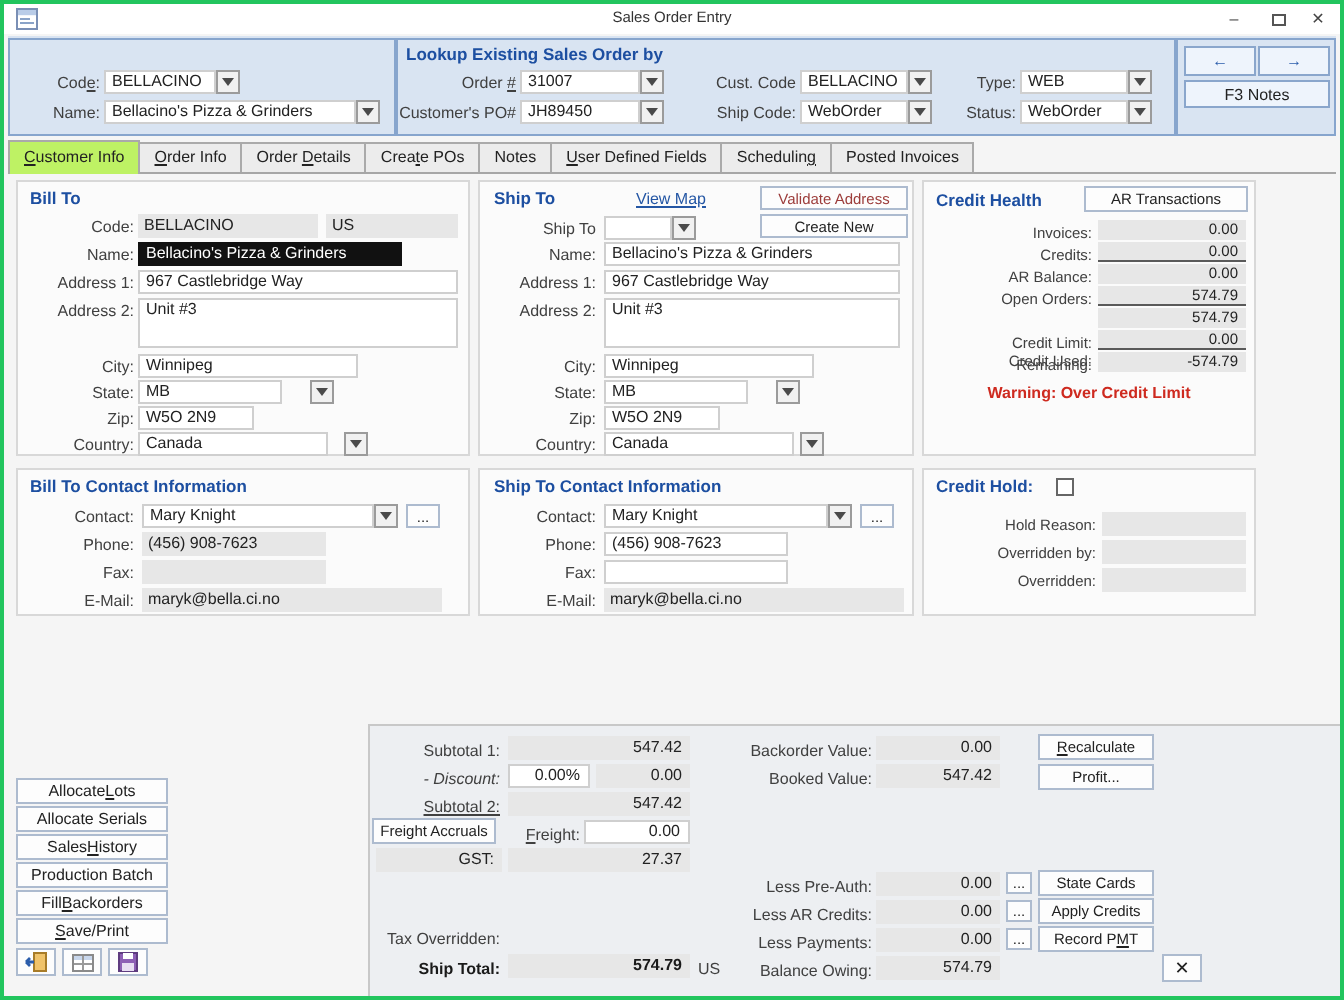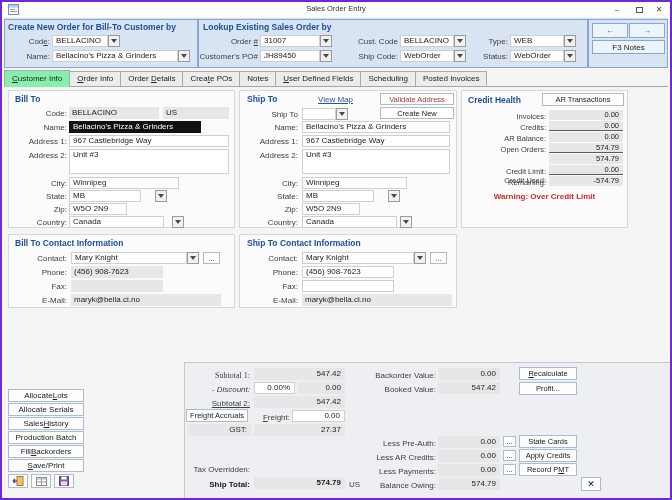--- a/index.html
+++ b/index.html
@@ -1,20 +1,20 @@
 <!DOCTYPE html>
 <html><head>
 <meta charset="utf-8">
 <style>
   * { box-sizing: border-box; margin: 0; padding: 0; }
   html,body { background:#fff; }
   body { font-family: "Liberation Sans", sans-serif; }
   #win {
     position: relative; width: 672px; height: 500px;
-    border: 2px solid #6d28d9; background: #f5f5f5; overflow: hidden;
+    border: 2px solid #22c55e; background: #f5f5f5; overflow: hidden;
   }
   .abs { position: absolute; }
   .lbl { position:absolute; font-size:8px; color:#404040; text-align:right; white-space:nowrap; line-height:11px; }
   .heading { position:absolute; font-weight:bold; color:#1d4fa1; font-size:8.5px; white-space:nowrap; }
   .disp { position:absolute; background:#e7e7e7; font-size:8px; color:#222; height:12px; line-height:12px; padding:0 3px; overflow:hidden; white-space:nowrap; }
   .disp.num { text-align:right; padding-right:4px; }
   .inp { position:absolute; background:#fff; border:1px solid #cfcfcf; font-size:8px; color:#222; height:12px; line-height:10px; padding:0 3px; overflow:hidden; white-space:nowrap; }
   .inp.num { text-align:right; padding-right:4px; }
   .dd { position:absolute; width:12px; height:12px; background:#f1f1f1; border:1px solid #9b9b9b; display:flex; align-items:center; justify-content:center; }
   .dd::after { content:''; border-left:3px solid transparent; border-right:3px solid transparent; border-top:4px solid #4a4a4a; }
@@ -22,21 +22,21 @@
   .hbtn { position:absolute; background:#eef4fc; border:1px solid #8aa6cc; font-size:8px; color:#222; display:flex; align-items:center; justify-content:center; }
   .gbox { position:absolute; background:#fbfbfb; border:1px solid #d8d8d8; }
   .titlebar { position:absolute; left:0; top:0; right:0; height:15px; background:#fff; }
   .title { position:absolute; left:0; top:2px; width:100%; text-align:center; font-size:7.5px; color:#333; }
   .winbtn { position:absolute; top:1px; height:13px; width:18px; display:flex; align-items:center; justify-content:center; font-size:8px; color:#444; }
   .maxrect { width:7px; height:6px; border:1px solid #555; }
   .hpanel { position:absolute; left:2px; top:16px; right:2px; height:50px; background:#d9e4f2; }
   .hsec { position:absolute; background:#d9e4f2; border:1px solid #87a5cd; }
   .tabs { position:absolute; left:2px; top:68px; right:2px; height:17px; display:flex; align-items:flex-end; border-bottom:1px solid #a6a6a6; }
   .tab { height:15px; line-height:14px; padding:0 7px; font-size:8px; color:#222; border:1px solid #aaa; border-bottom:none; margin-right:-1px; background:#ececec; white-space:nowrap; }
-  .tab.active { height:17px; line-height:16px; background:#86efac; margin-bottom:-1px; position:relative; z-index:2; }
+  .tab.active { height:17px; line-height:16px; background:#bef264; margin-bottom:-1px; position:relative; z-index:2; }
   .link { position:absolute; font-size:8px; color:#2456a4; text-decoration:underline; white-space:nowrap; }
   .sel { background:#111 !important; color:#fff !important; border:1px solid #111; }
   .sumline { border-bottom:1px solid #5a5a5a; }
   .warn { position:absolute; color:#ce2a1f; font-weight:bold; font-size:8px; white-space:nowrap; }
   .chk { position:absolute; width:9px; height:9px; border:1px solid #666; background:#fff; }
   .bpanel { position:absolute; left:182px; top:360px; right:0; bottom:0; background:#edeff2; border-top:1px solid #c8c8c8; border-left:1px solid #c8c8c8; }
   .s75 { font-size:7.5px; }
   .bold { font-weight:bold; color:#1a1a1a; }
   .redtxt { color:#9c3c3a; }
   u { text-decoration: underline; }
@@ -60,21 +60,20 @@
     <div class="winbtn" style="right:44px;">–</div>
     <div class="winbtn" style="right:22px;">
         <span class="maxrect"></span>
       </div>
     <div class="winbtn" style="right:2px;">✕</div>
   </div>
 
   <div class="hpanel"></div>
 
   <div class="hsec" style="left:2px;top:17px;width:194px;height:49px;"></div>
-  <div class="heading" style="left:6px;top:20px;">Create New Order for Bill-To Customer by</div>
   <div class="lbl" style="left:4px;top:34px;width:44px;">Cod<u>e</u>:</div>
   <div class="inp" style="left:50px;top:33px;width:56px;">BELLACINO</div>
   <div class="dd" style="left:106px;top:33px;"></div>
   <div class="lbl" style="left:4px;top:49px;width:44px;">Name:</div>
   <div class="inp" style="left:50px;top:48px;width:126px;">Bellacino's Pizza &amp; Grinders</div>
   <div class="dd" style="left:176px;top:48px;"></div>
 
   <div class="hsec" style="left:196px;top:17px;width:390px;height:49px;"></div>
   <div class="heading" style="left:201px;top:20px;">Lookup Existing Sales Order by</div>
   <div class="lbl" style="left:188px;top:34px;width:68px;">Order <u>#</u></div>
@@ -206,20 +205,30 @@
     <div class="dd" style="left:174px;top:17px;"></div>
     <div class="btn" style="left:190px;top:17px;width:17px;height:12px;">...</div>
     <div class="lbl" style="left:2px;top:32px;width:56px;">Phone:</div>
     <div class="inp" style="left:62px;top:31px;width:92px;">(456) 908-7623</div>
     <div class="lbl" style="left:2px;top:46px;width:56px;">Fax:</div>
     <div class="inp" style="left:62px;top:45px;width:92px;"></div>
     <div class="lbl" style="left:2px;top:60px;width:56px;">E-Mail:</div>
     <div class="disp" style="left:62px;top:59px;width:150px;">maryk@bella.ci.no</div>
   </div>
 
+  <div class="gbox" style="left:459px;top:232px;width:167px;height:74px;">
+    <div class="heading" style="left:6px;top:3px;">Credit Hold:</div>
+    <div class="chk" style="left:66px;top:4px;"></div>
+    <div class="lbl s75" style="left:0px;top:22px;width:86px;">Hold Reason:</div>
+    <div class="disp" style="left:89px;top:21px;width:72px;"></div>
+    <div class="lbl s75" style="left:0px;top:36px;width:86px;">Overridden by:</div>
+    <div class="disp" style="left:89px;top:35px;width:72px;"></div>
+    <div class="lbl s75" style="left:0px;top:50px;width:86px;">Overridden:</div>
+    <div class="disp" style="left:89px;top:49px;width:72px;"></div>
+  </div>
 
   <div class="bpanel"></div>
 
   <div class="btn" style="left:6px;top:387px;width:76px;height:13px;font-size:8px;">Allocate <u>L</u>ots</div>
   <div class="btn" style="left:6px;top:401px;width:76px;height:13px;font-size:8px;">Allocate Serials</div>
   <div class="btn" style="left:6px;top:415px;width:76px;height:13px;font-size:8px;">Sales <u>H</u>istory</div>
   <div class="btn" style="left:6px;top:429px;width:76px;height:13px;font-size:8px;">Production Batch</div>
   <div class="btn" style="left:6px;top:443px;width:76px;height:13px;font-size:8px;">Fill <u>B</u>ackorders</div>
   <div class="btn" style="left:6px;top:457px;width:76px;height:13px;font-size:8px;"><u>S</u>ave/Print</div>
   <div class="btn" style="left:6px;top:472px;width:20px;height:14px;">
@@ -237,21 +246,21 @@
       </svg>
   </div>
   <div class="btn" style="left:52px;top:472px;width:20px;height:14px;">
     <svg width="10" height="10" viewBox="0 0 10 10">
         <rect x="0.5" y="0.5" width="9" height="9" fill="#8e5fb5" stroke="#5f3c80"></rect>
         <rect x="2.5" y="0.5" width="5" height="3" fill="#fff"></rect>
         <rect x="2" y="5.5" width="6" height="4" fill="#e8ddf2"></rect>
       </svg>
   </div>
 
-  <div class="lbl" style="left:148px;top:368px;width:100px;font-family:Liberation Serif, serif;">Subtotal 1:</div>
+  <div class="lbl" style="left:148px;top:368px;width:100px;">Subtotal 1:</div>
   <div class="disp num" style="left:252px;top:366px;width:91px;">547.42</div>
   <div class="lbl" style="left:148px;top:382px;width:100px;font-style:italic;">- Discount:</div>
   <div class="inp num" style="left:252px;top:380px;width:41px;">0.00%</div>
   <div class="disp num" style="left:296px;top:380px;width:47px;">0.00</div>
   <div class="lbl" style="left:148px;top:396px;width:100px;text-decoration:underline;">Subtotal 2:</div>
   <div class="disp num" style="left:252px;top:394px;width:91px;">547.42</div>
   <div class="btn" style="left:184px;top:407px;width:62px;height:13px;">Freight Accruals</div>
   <div class="lbl" style="left:248px;top:410px;width:40px;"><u>F</u>reight:</div>
   <div class="inp num" style="left:290px;top:408px;width:53px;">0.00</div>
   <div class="disp num" style="left:186px;top:422px;width:63px;">GST:</div>

